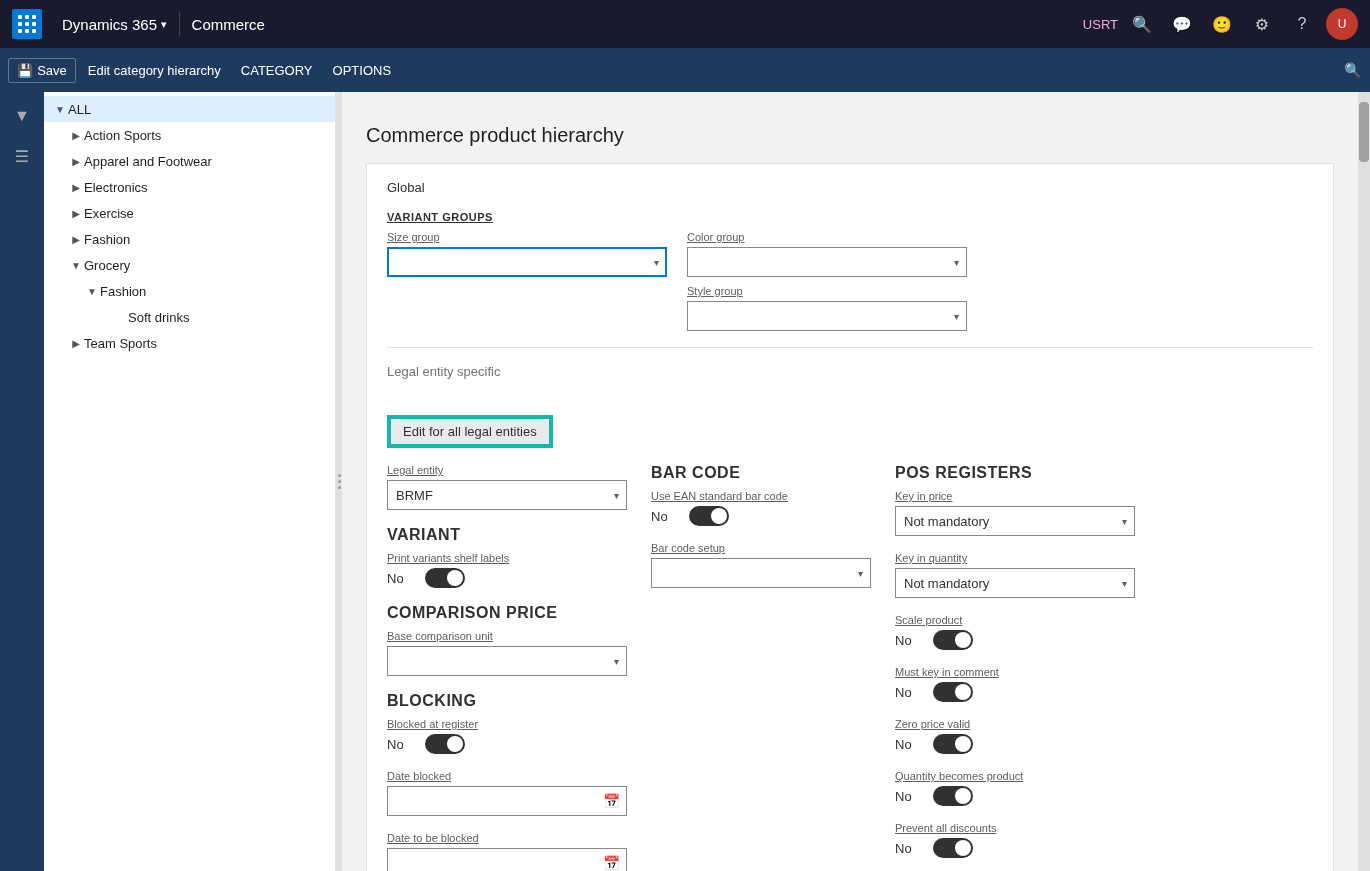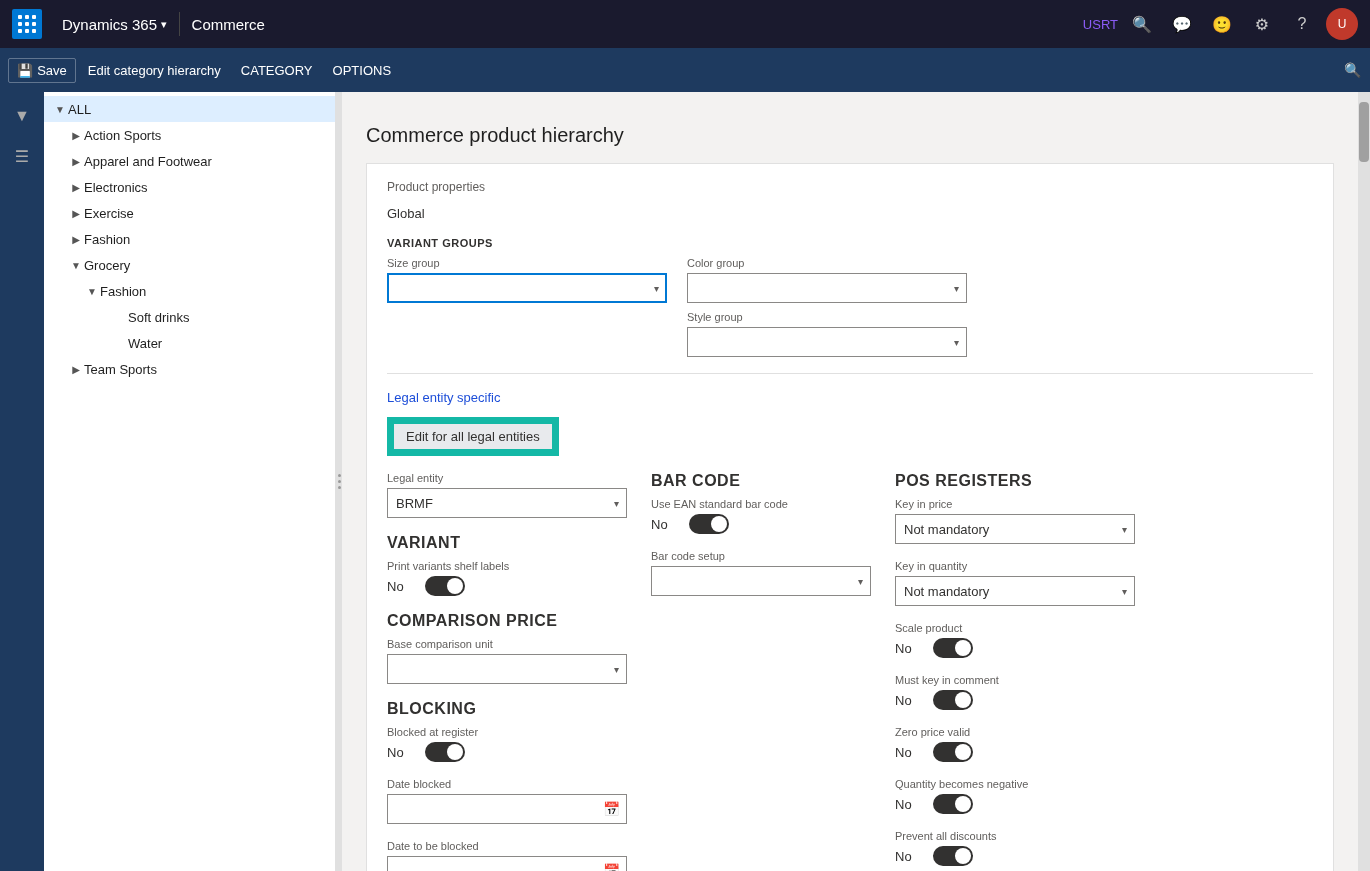--- a/index.html
+++ b/index.html
@@ -25,21 +25,21 @@
     .waffle-dot { width: 4px; height: 4px; background: white; border-radius: 1px; }
     .app-name {
       display: flex; align-items: center; gap: 4px;
       font-size: 15px; font-weight: 400; color: white;
       padding: 0 8px;
     }
     .app-separator { width: 1px; height: 24px; background: #444; margin: 0 4px; }
     .app-module { font-size: 15px; color: white; padding: 0 8px; text-align: center; }
     .top-right { margin-left: auto; display: flex; align-items: center; gap: 8px; color: white; font-size: 13px; }
     .top-right-icon { width: 32px; height: 32px; display: flex; align-items: center; justify-content: center; cursor: pointer; font-size: 16px; color: #ccc; }
-    .user-label { font-size: 13px; color: #8b5cf6; }
+    .user-label { font-size: 13px; color: #f9a8d4; }
     .avatar { width: 32px; height: 32px; border-radius: 50%; background: #c0392b; display: flex; align-items: center; justify-content: center; font-size: 12px; color: white; }
 
     
     .command-bar {
       display: flex;
       align-items: center;
       background: #1e3a5f;
       height: 44px;
       padding: 0 8px;
       gap: 4px;
@@ -104,21 +104,21 @@
       background: white; border: 1px solid #e0e0e0;
       margin-bottom: 12px; padding: 16px 20px;
     }
     .section-label { font-size: 12px; color: #605e5c; margin-bottom: 12px; }
     .global-label { font-size: 13px; font-weight: 400; color: #323130; margin-bottom: 16px; }
 
     
     .field-group { margin-bottom: 16px; }
     .field-row { display: flex; gap: 20px; flex-wrap: wrap; }
     .field-col { flex: 1; min-width: 180px; max-width: 280px; }
-    .field-label { font-size: 11px; color: #605e5c; margin-bottom: 4px; display: block; }
+    .field-label { font-size: 11px; color: #605e5c; margin-bottom: 4px; display: block; text-decoration: underline; }
     .field-label.section-header { font-size: 11px; font-weight: 600; color: #323130; letter-spacing: 0.5px; text-transform: uppercase; margin-bottom: 8px; }
     .select-wrapper { position: relative; }
     .select-field {
       width: 100%; height: 30px; border: 1px solid #8a8886;
       background: white; padding: 0 28px 0 8px;
       font-size: 13px; color: #323130; cursor: pointer;
       appearance: none; outline: none;
     }
     .select-arrow {
       position: absolute; right: 8px; top: 50%; transform: translateY(-50%);
@@ -134,25 +134,25 @@
       position: relative; cursor: pointer; flex-shrink: 0;
     }
     .toggle::after {
       content: ''; position: absolute; right: 2px; top: 2px;
       width: 16px; height: 16px; background: white; border-radius: 50%;
     }
 
     .section-divider { border: none; border-top: 1px solid #e0e0e0; margin: 16px 0; }
 
     
-    .legal-section-title { font-size: 13px; color: #1d4ed8; font-weight: 500; margin-bottom: 12px; }
+    .legal-section-title { font-size: 13px; color: #737373; font-weight: 500; margin-bottom: 12px; }
     .btn-edit-legal {
-      background: #e8eaed; border: 7px solid #14b8a6;
+      background: #e8eaed; border: 4px solid #14b8a6;
       padding: 5px 12px; font-size: 13px; cursor: pointer;
-      color: #323130; margin-bottom: 16px; display: inline-block;
+      color: #323130; margin-bottom: 16px; display: inline-block; margin-top: 24px;
     }
 
     
     .three-col { display: flex; gap: 24px; }
     .col-section { flex: 1; min-width: 200px; }
     .col-section-header { font-size: 16px; font-weight: 600; color: #323130; letter-spacing: 0.5px; text-transform: uppercase; margin-bottom: 8px; }
 
     .date-field-wrapper { position: relative; }
     .date-field {
       width: 100%; height: 30px; border: 1px solid #8a8886;
@@ -272,44 +272,39 @@
     <div class="tree-item tree-indent-2">
       <span class="tree-chevron">▼</span>
       <span class="tree-item-label">Fashion</span>
     </div>
 
     <div class="tree-item tree-indent-3">
       <span class="tree-chevron"></span>
       <span class="tree-item-label">Soft drinks</span>
     </div>
 
-    <div class="tree-item tree-indent-3">
-      <span class="tree-chevron"></span>
-      <span class="tree-item-label">Water</span>
-    </div>
 
     <div class="tree-item tree-indent-1">
       <span class="tree-chevron">▶</span>
       <span class="tree-item-label">Team Sports</span>
     </div>
   </div>
 
   <div class="resize-handle">
     <div class="resize-dots">
       <div class="resize-dot"></div>
       <div class="resize-dot"></div>
       <div class="resize-dot"></div>
     </div>
   </div>
 
   <div class="main-content">
     <h1 class="page-title">Commerce product hierarchy</h1>
 
     <div class="card">
-      <div class="section-label">Product properties</div>
       <div class="global-label">Global</div>
 
       
       <div class="field-group">
         <div class="field-label section-header">VARIANT GROUPS</div>
         <div class="field-row">
           <div class="field-col">
             <label class="field-label">Size group</label>
             <div class="select-wrapper">
               <select class="select-field bordered">
@@ -475,21 +470,21 @@
 
           <div class="field-group">
             <label class="field-label">Zero price valid</label>
             <div class="toggle-row">
               <span class="toggle-label">No</span>
               <div class="toggle"></div>
             </div>
           </div>
 
           <div class="field-group">
-            <label class="field-label">Quantity becomes negative</label>
+            <label class="field-label">Quantity becomes product</label>
             <div class="toggle-row">
               <span class="toggle-label">No</span>
               <div class="toggle"></div>
             </div>
           </div>
 
           <div class="field-group">
             <label class="field-label">Prevent all discounts</label>
             <div class="toggle-row">
               <span class="toggle-label">No</span>

